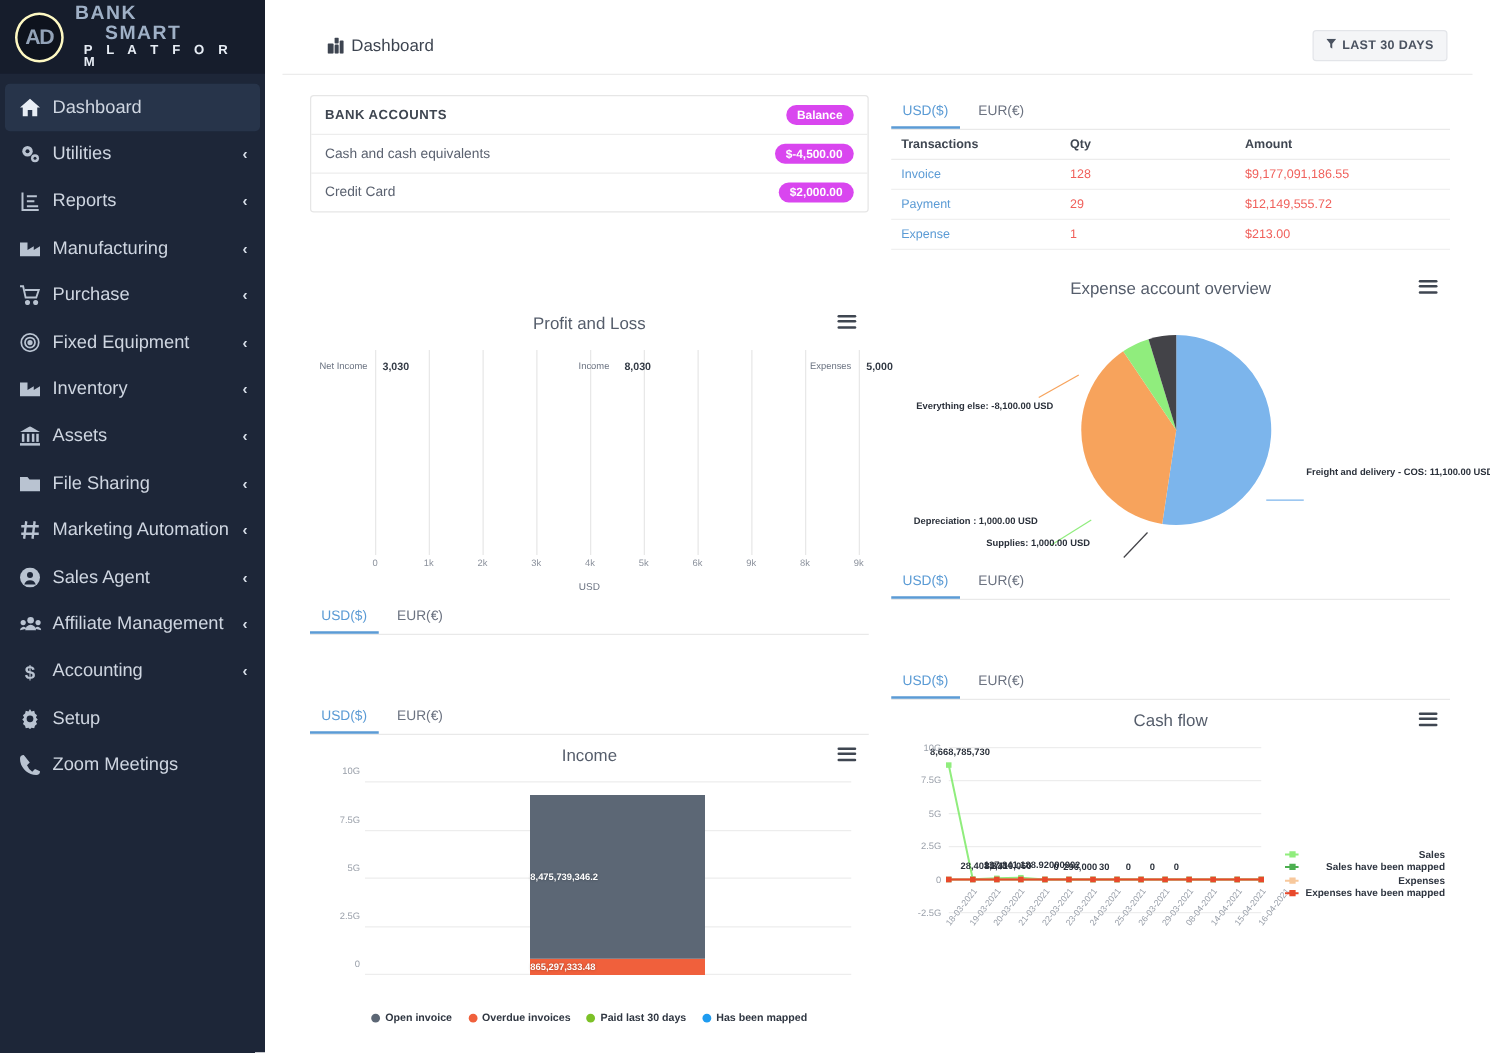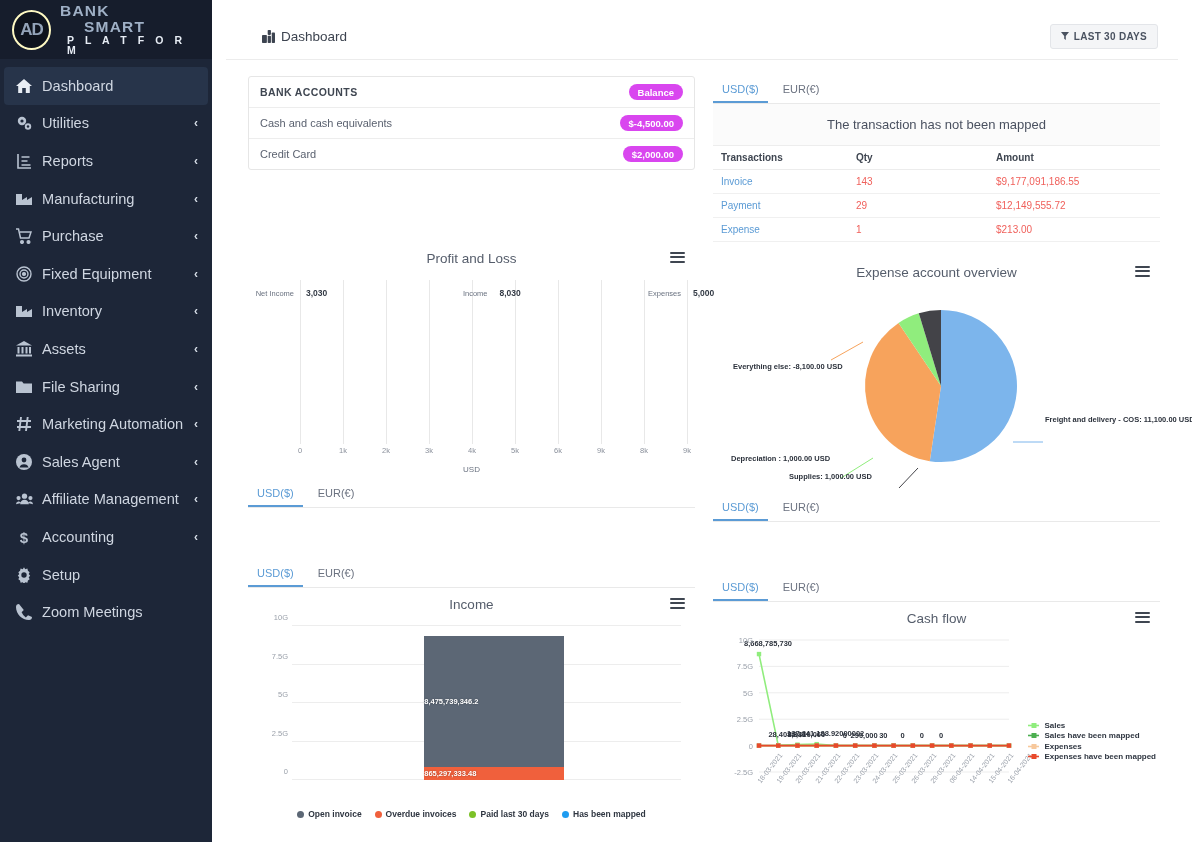--- a/index.html
+++ b/index.html
@@ -167,21 +167,21 @@
   .cf { position: relative; height: 215px; }
   .cf-plot { position: absolute; left: 46px; right: 150px; top: 12px; bottom: 62px; }
   .cf-ytick { position: absolute; left: 0; width: 40px; text-align: right;
               font-size: 7.5px; color: #9aa0aa; transform: translateY(-50%); }
   .cf-dl { position: absolute; font-size: 7.5px; font-weight: bold; color: #2b313b;
            white-space: nowrap; transform: translateX(-50%); padding-left: 18px; }
   .cf-xt { position: absolute; font-size: 7px; color: #9aa0aa; white-space: nowrap;
            transform-origin: left top; transform: rotate(-52deg); }
   .cf-legend { position: absolute; right: 4px; top: 92px; }
   .cf-lgi { display: flex; align-items: center; gap: 5px; font-size: 8px;
-            font-weight: bold; color: #2f3641; height: 10.5px; cursor: pointer; }
+            font-weight: bold; color: #2f3641; height: 10.5px; cursor: pointer; justify-content: space-between; }
   .cf-lgm { width: 11px; display: flex; align-items: center; justify-content: center; }
 </style>
 </head>
 <body>
 
 <div class="app">
 
   <aside class="sidebar">
     <div class="brand">
       <div class="brand-mark">AD</div>
@@ -509,33 +509,32 @@
         </div>
       </div>
 
       <div class="col">
 
         <div>
           <div class="cur-tabs">
             <div class="cur-tab active">USD($)</div>
             <div class="cur-tab">EUR(€)</div>
           </div>
-          <div class="tx-banner">The transaction has not been mapped</div>
           <table class="tx-table">
             <thead>
                 <tr id="tx-head">
                   <th class="tx-c1">Transactions</th>
                   <th class="tx-c2">Qty</th>
                   <th class="tx-c3">Amount</th>
                 </tr>
               </thead>
             <tbody id="tx-body">
                 <tr>
                   <td>Invoice</td>
-                  <td class="tx-qty">143</td>
+                  <td class="tx-qty">128</td>
                   <td class="tx-amount">$9,177,091,186.55</td>
                 </tr>
                 <tr>
                   <td>Payment</td>
                   <td class="tx-qty">29</td>
                   <td class="tx-amount">$12,149,555.72</td>
                 </tr>
                 <tr>
                   <td>Expense</td>
                   <td class="tx-qty">1</td>

